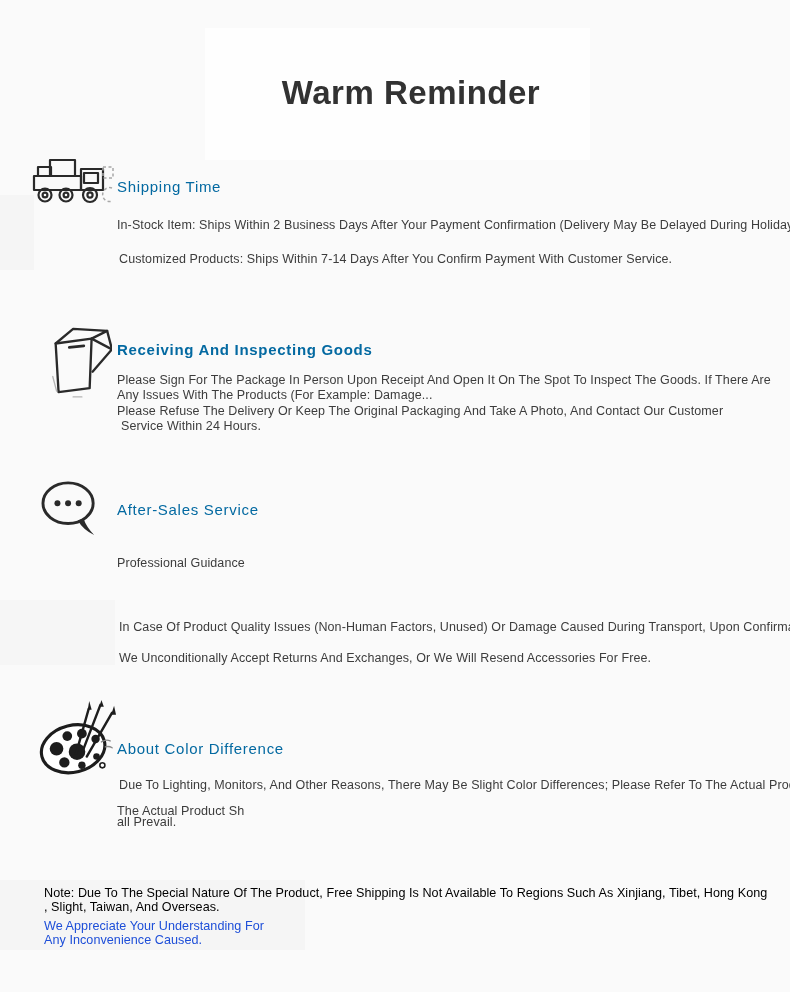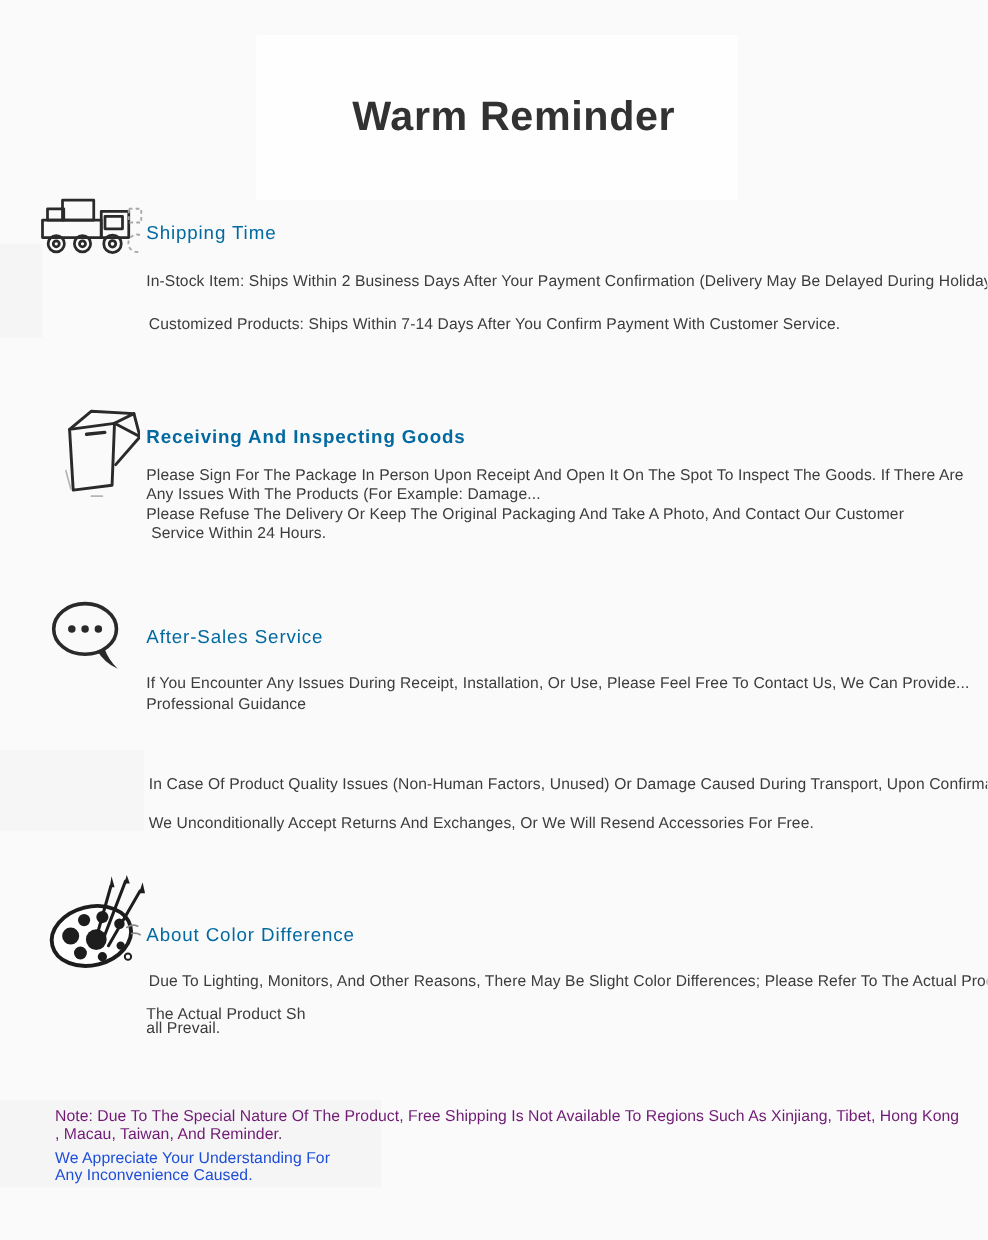--- a/index.html
+++ b/index.html
@@ -19,21 +19,21 @@
     font-size:33px;font-weight:bold;color:#323232;letter-spacing:.5px;
   }
   .sec-heading{
     font-size:15px;color:#0369a1;letter-spacing:.7px;
   }
   .body-line{
     font-size:12.5px;color:#3c3c3c;line-height:15.5px;letter-spacing:.1px;
   }
   .tight .body-line{line-height:11px;font-size:12.6px;}
   .note-line{font-size:12.6px;line-height:14px;letter-spacing:.05px;}
-  .note-red .note-line{color:#701a75;}
+  .note-red .note-line{color:#000000;}
   .note-dark .note-line{color:#1d4ed8;}
   .icon-box{position:absolute;}
   svg{display:block;}
 </style>
 </head>
 <body>
 
 <div id="page">
 
   <div class="patch" style="left:205px;top:28px;width:385px;height:132px;background:#fefefe;"></div>
@@ -92,21 +92,20 @@
   <div class="icon-box" style="left:41px;top:480px;">
     <svg width="58" height="56" viewBox="0 0 60 58">
       <ellipse cx="28" cy="24" rx="26" ry="21" stroke="#2a2a2a" stroke-width="3" fill="none"></ellipse>
       <circle cx="17" cy="24" r="3.1" fill="#2a2a2a"></circle>
       <circle cx="28" cy="24" r="3.1" fill="#2a2a2a"></circle>
       <circle cx="39" cy="24" r="3.1" fill="#2a2a2a"></circle>
       <path d="M38,42 Q44,52 55,57 Q47,49 44,40 Z" fill="#2a2a2a"></path>
     </svg>
   </div>
   <div class="abs sec-heading" style="left:117px;top:501px;">After-Sales Service</div>
-  <div class="abs body-line" style="left:117px;top:539px;">If You Encounter Any Issues During Receipt, Installation, Or Use, Please Feel Free To Contact Us, We Can Provide...</div>
   <div class="abs body-line" style="left:117px;top:556px;">Professional Guidance</div>
   <div class="abs body-line" style="left:119px;top:620px;">In Case Of Product Quality Issues (Non-Human Factors, Unused) Or Damage Caused During Transport, Upon Confirmat</div>
   <div class="abs body-line" style="left:119px;top:651px;">We Unconditionally Accept Returns And Exchanges, Or We Will Resend Accessories For Free.</div>
 
   <div class="icon-box" style="left:37px;top:700px;">
     <svg width="82" height="78" viewBox="0 0 84 80">
       <ellipse cx="37" cy="50" rx="33" ry="24" fill="#ffffff" stroke="#1d1d1d" stroke-width="3.2" transform="rotate(-14 37 50)"></ellipse>
       <g fill="#1d1d1d">
         <circle cx="20" cy="50" r="7"></circle>
         <circle cx="31" cy="37" r="5"></circle>
@@ -133,20 +132,20 @@
   </div>
   <div class="abs sec-heading" style="left:117px;top:740px;">About Color Difference</div>
   <div class="abs body-line" style="left:119px;top:778px;">Due To Lighting, Monitors, And Other Reasons, There May Be Slight Color Differences; Please Refer To The Actual Produ</div>
   <div class="abs tight" style="left:117px;top:806px;">
     <div class="body-line">The Actual Product Sh</div>
     <div class="body-line">all Prevail.</div>
   </div>
 
   <div class="abs note-red" style="left:44px;top:886px;">
     <div class="note-line">Note: Due To The Special Nature Of The Product, Free Shipping Is Not Available To Regions Such As Xinjiang, Tibet, Hong Kong</div>
-    <div class="note-line">, Macau, Taiwan, And Reminder.</div>
+    <div class="note-line">, Slight, Taiwan, And Overseas.</div>
   </div>
   <div class="abs note-dark" style="left:44px;top:919px;">
     <div class="note-line">We Appreciate Your Understanding For</div>
     <div class="note-line">Any Inconvenience Caused.</div>
   </div>
 
 </div>
 
 </body></html>

